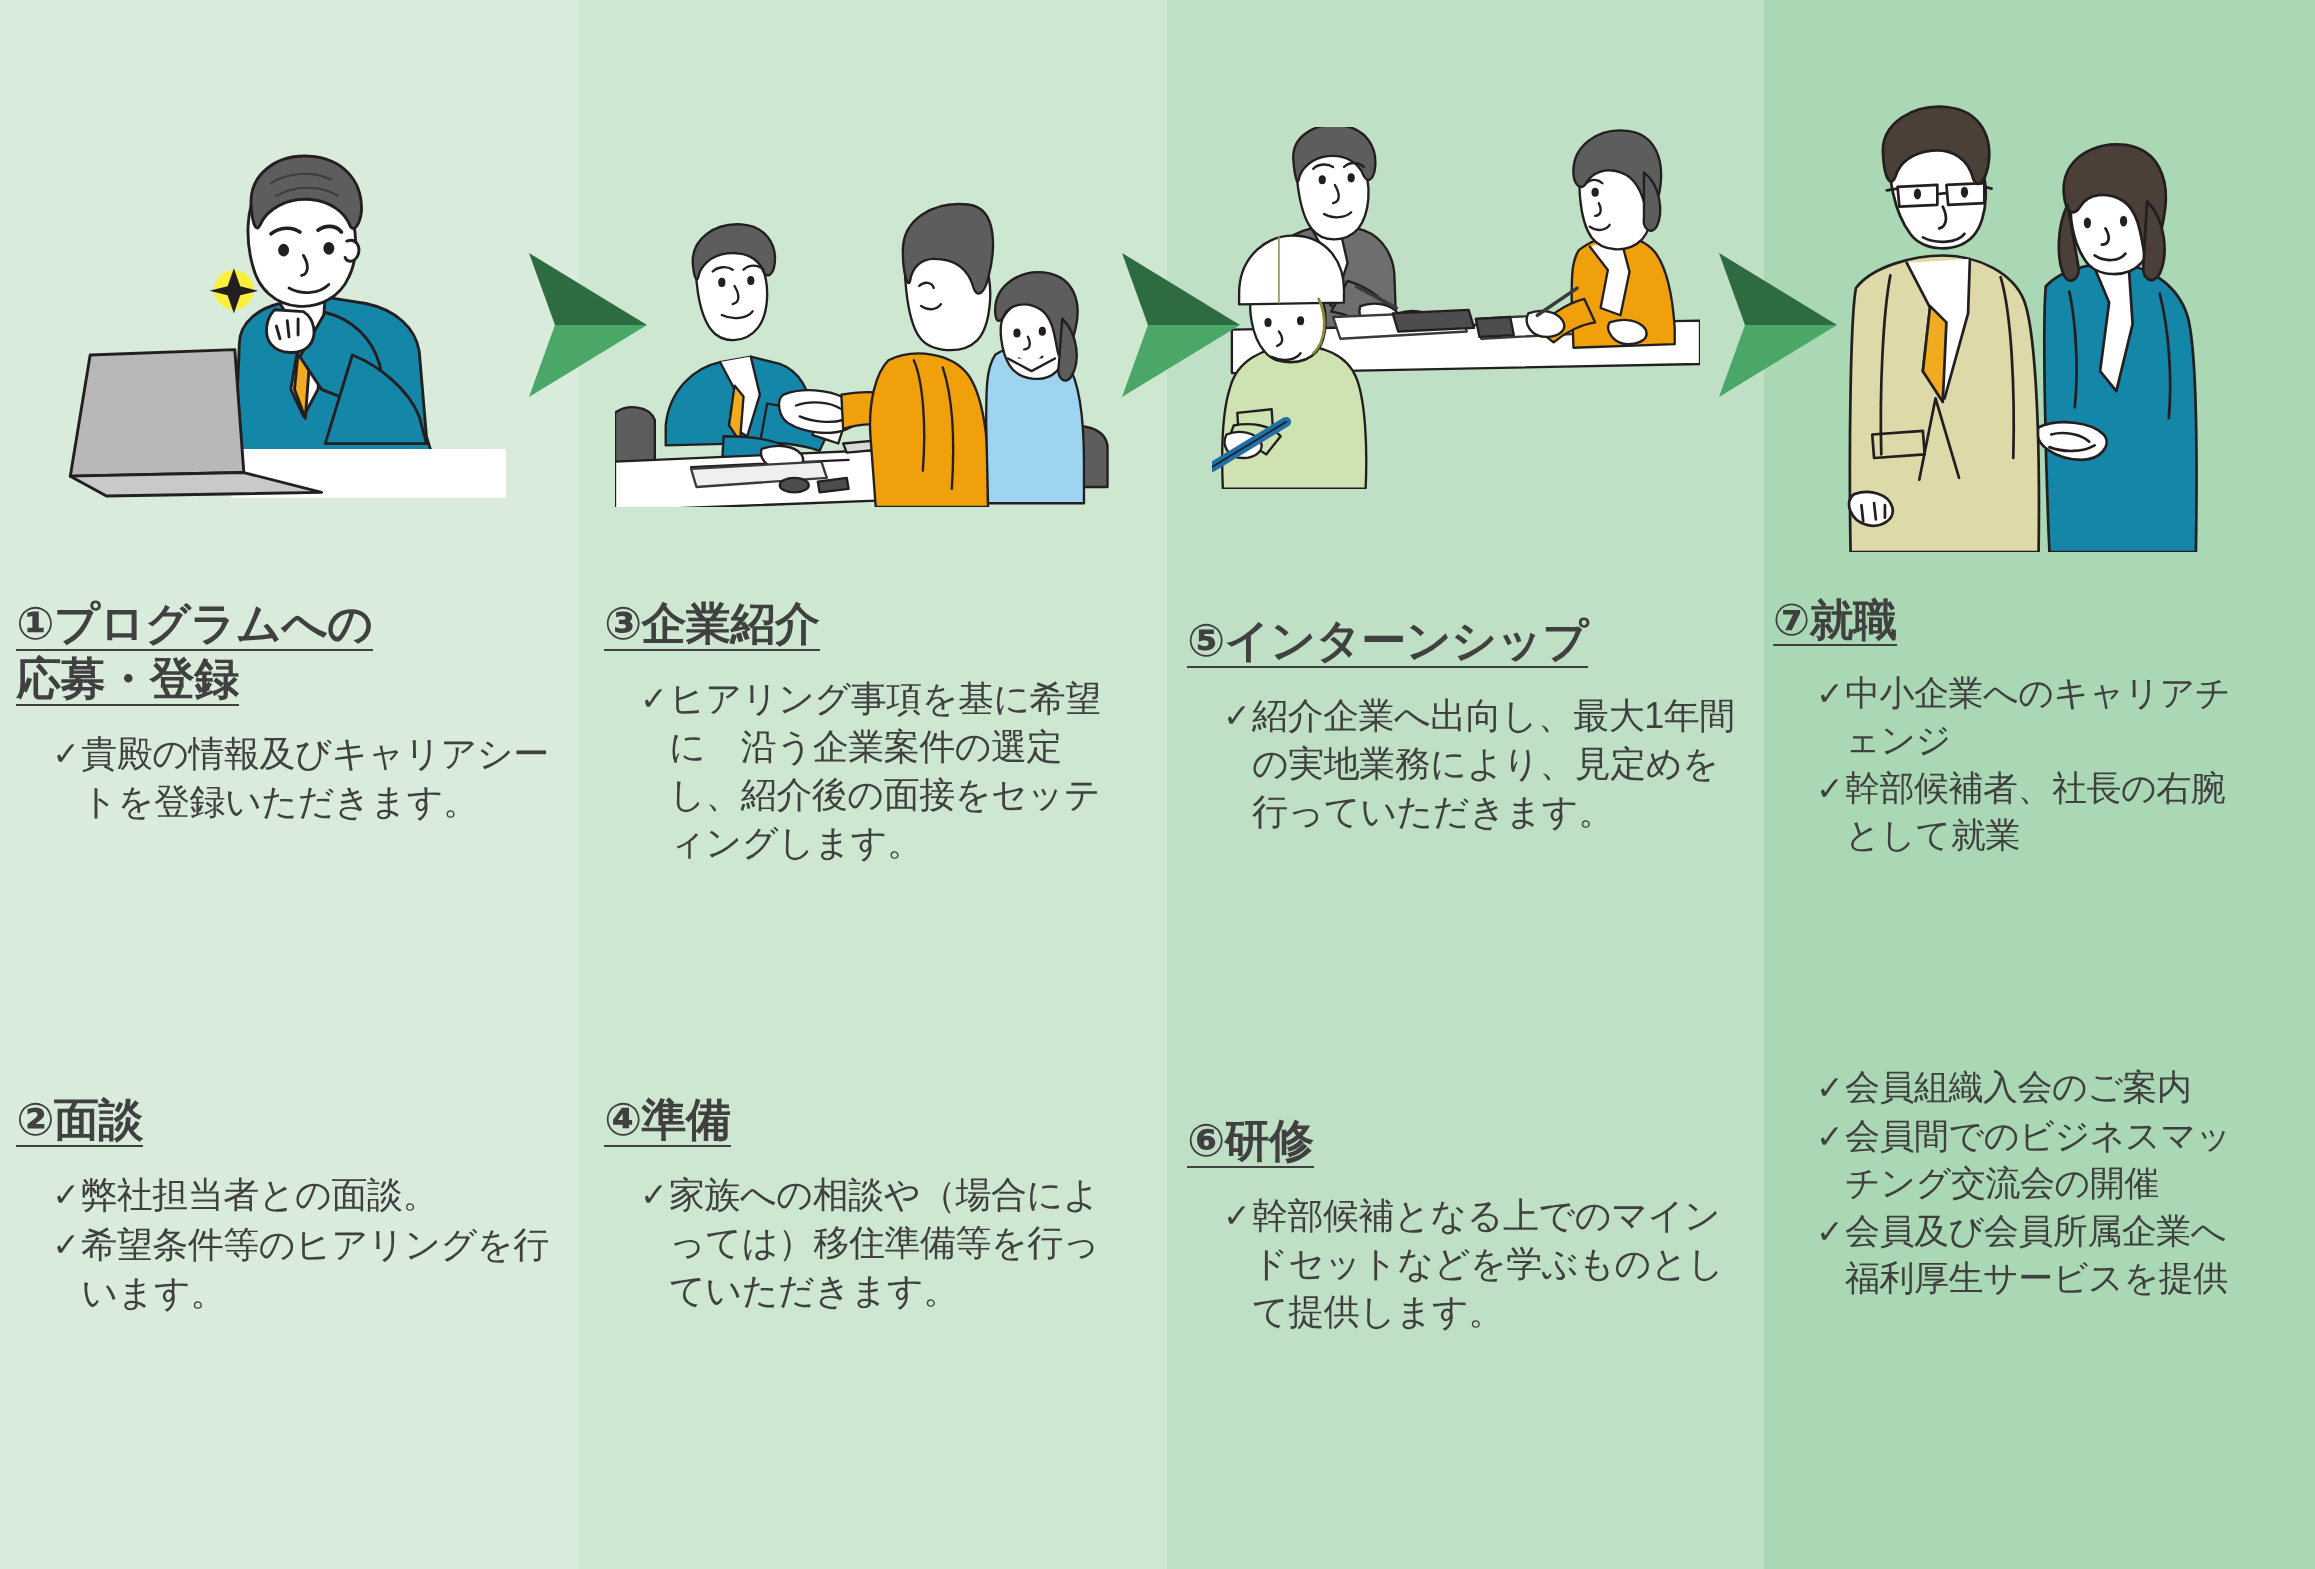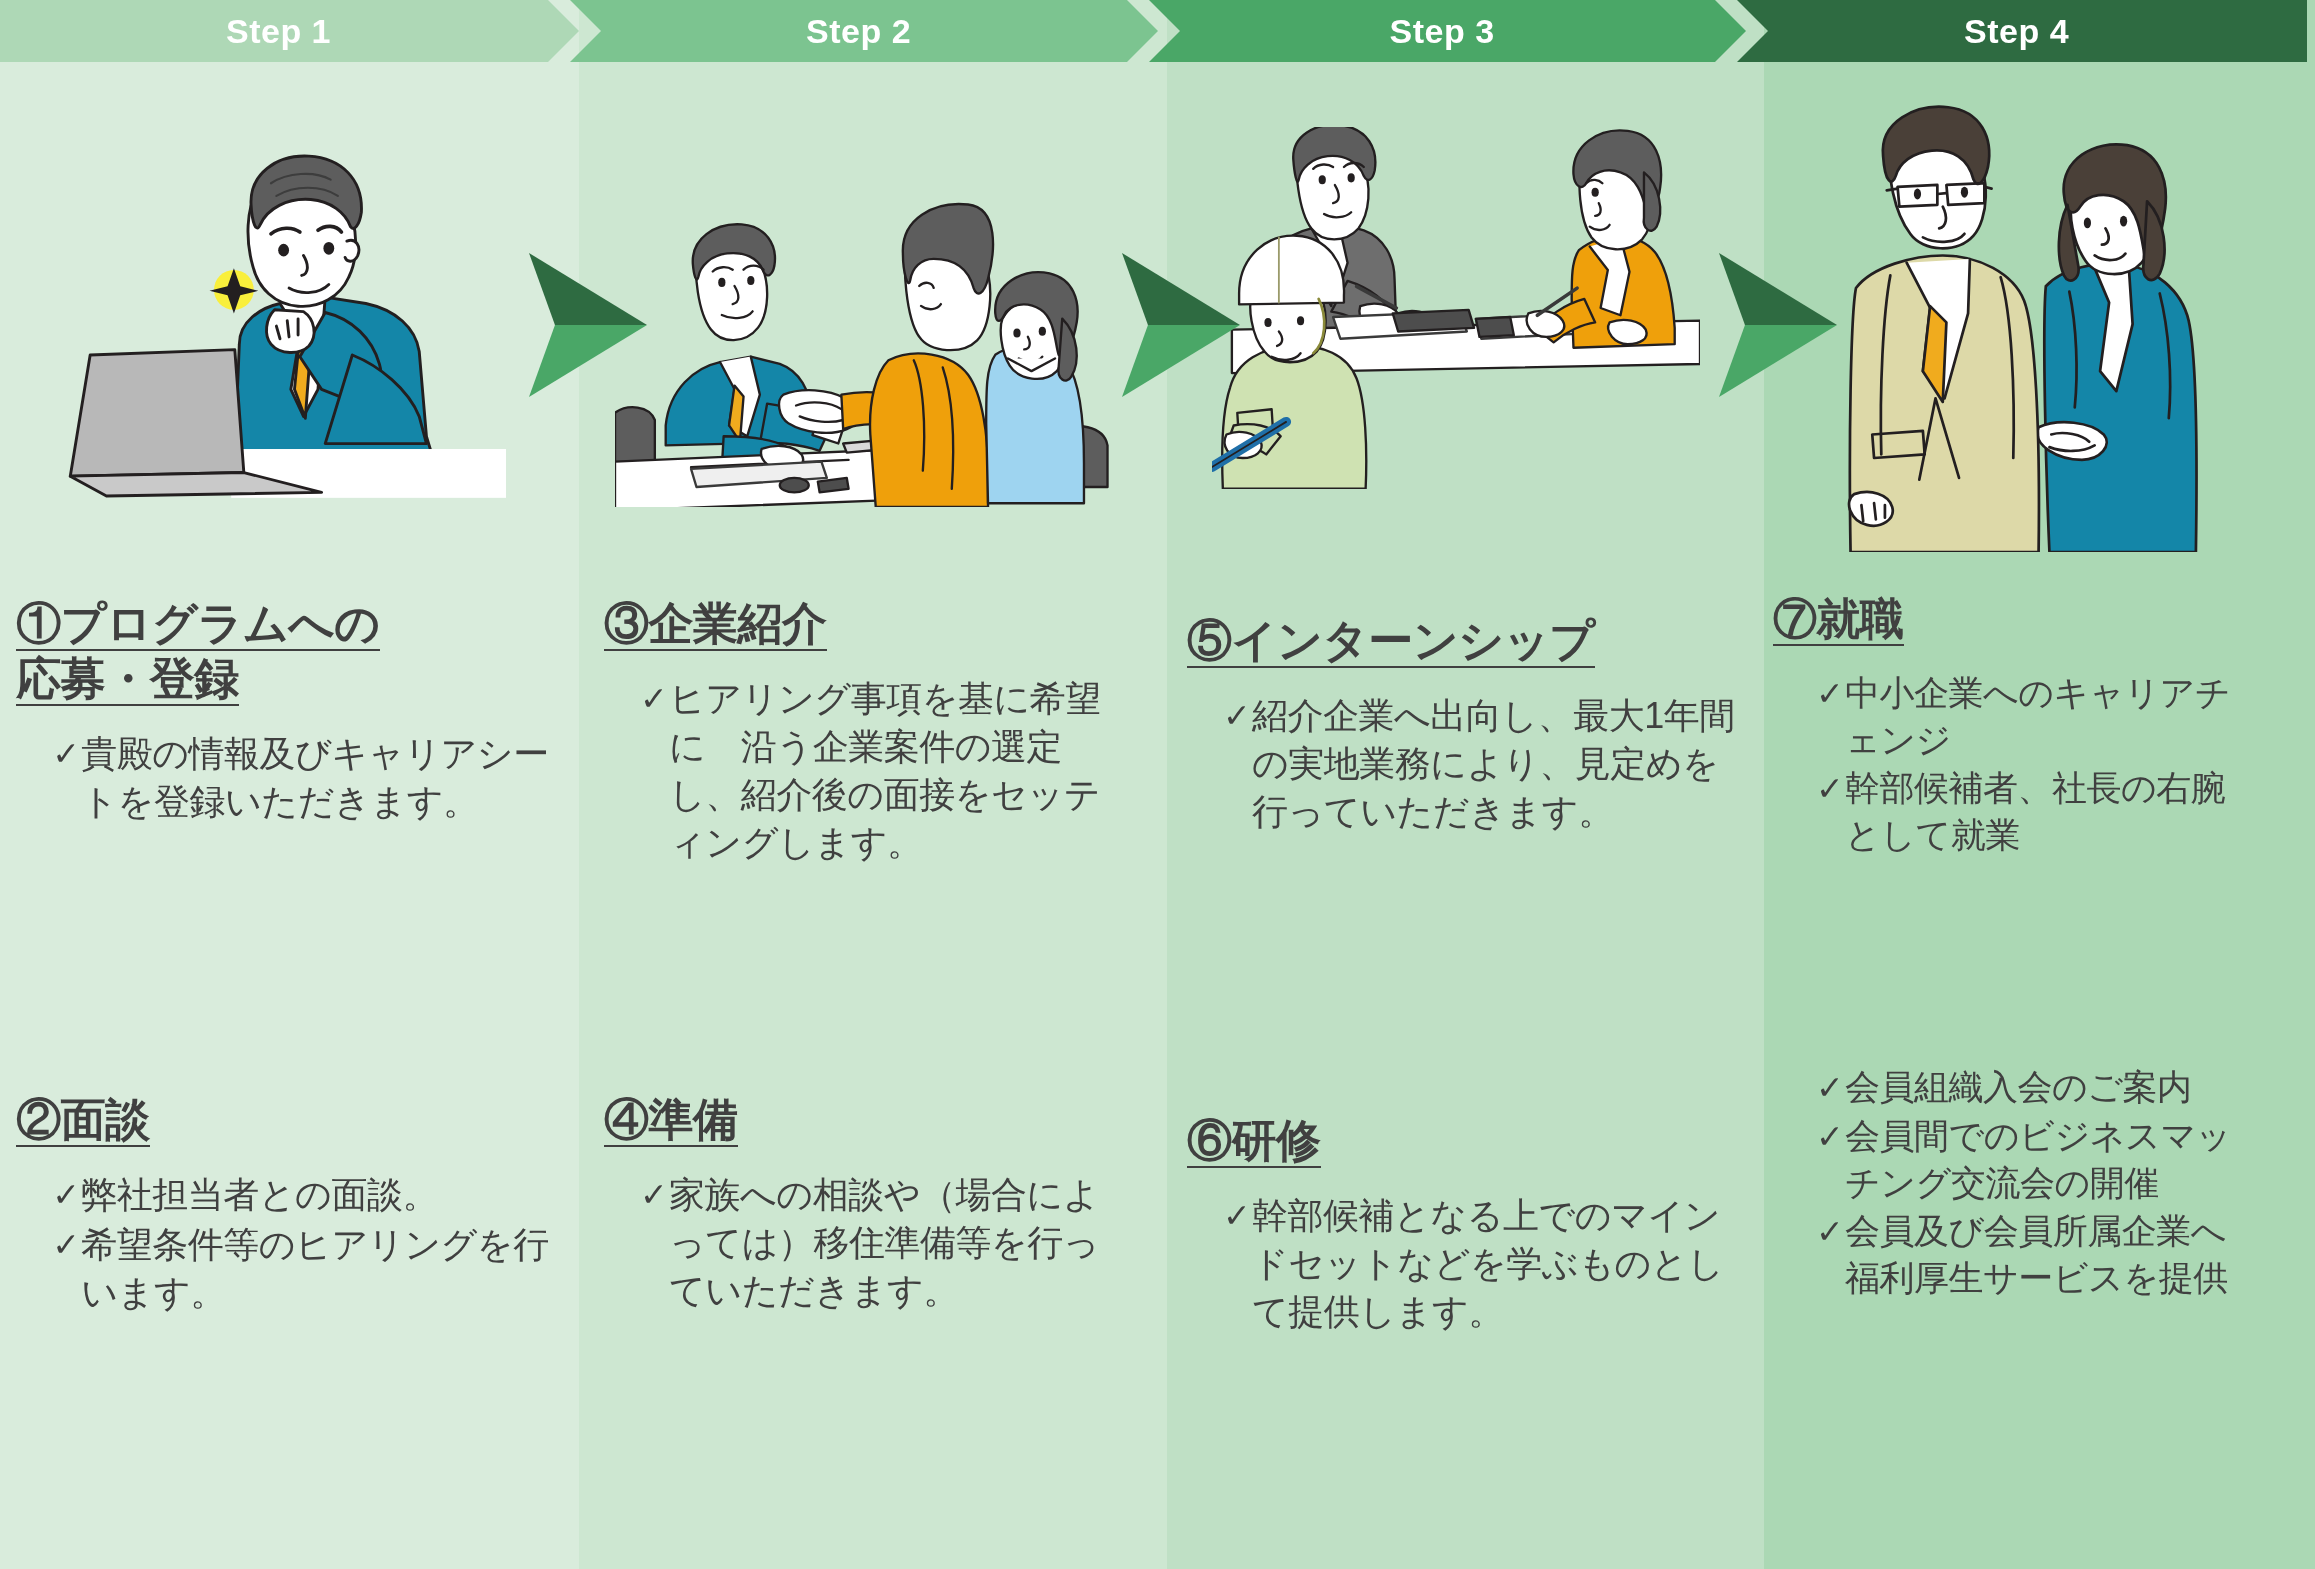--- a/index.html
+++ b/index.html
@@ -58,21 +58,20 @@
   .col.k1{left:0;width:579px;}
   .col.k2{left:579px;width:588px;}
   .col.k3{left:1167px;width:597px;}
   .col.k4{left:1764px;width:480px;}
 
   .block{position:absolute;width:100%;}
   .heading{
     font-weight:bold;color:#404040;
     font-size:45px;line-height:1.22;
     letter-spacing:-0.5px;
-    font-family:Liberation Serif, serif;
   }
   .heading .u{
     border-bottom:2.7px solid #404040;
     display:inline;
     box-decoration-break:clone;
     -webkit-box-decoration-break:clone;
   }
   .heading .line{display:block;}
   .bullets{margin-top:23.5px;}
   .bullet{
@@ -108,34 +107,20 @@
 
 <div class="sheet">
 
   <div class="cols">
     <div class="colbg c1"></div>
     <div class="colbg c2"></div>
     <div class="colbg c3"></div>
     <div class="colbg c4"></div>
   </div>
 
-  <div class="header">
-    <div class="chev h1">
-      <span>Step 1</span>
-    </div>
-    <div class="chev h2">
-      <span>Step 2</span>
-    </div>
-    <div class="chev h3">
-      <span>Step 3</span>
-    </div>
-    <div class="chev h4">
-      <span>Step 4</span>
-    </div>
-  </div>
 
   <div class="illus" style="left:54px;top:118px;">
     <svg width="452" height="380" viewBox="0 0 500 420">
       <g stroke="#231f20" stroke-width="3.2" fill="none" stroke-linecap="round" stroke-linejoin="round">
 
         <path d="M205 250 C205 225 228 210 250 205 L300 198 L345 205 C378 212 400 232 404 258 L412 352 L418 372 L200 372 Z" fill="#1486a8" stroke="#231f20"></path>
 
         <path d="M250 205 L272 240 L262 300 L276 330 L292 300 L300 198" fill="#ffffff"></path>
 
         <path d="M272 240 L284 252 L278 332 L266 300 Z" fill="#f0ab1e"></path>

